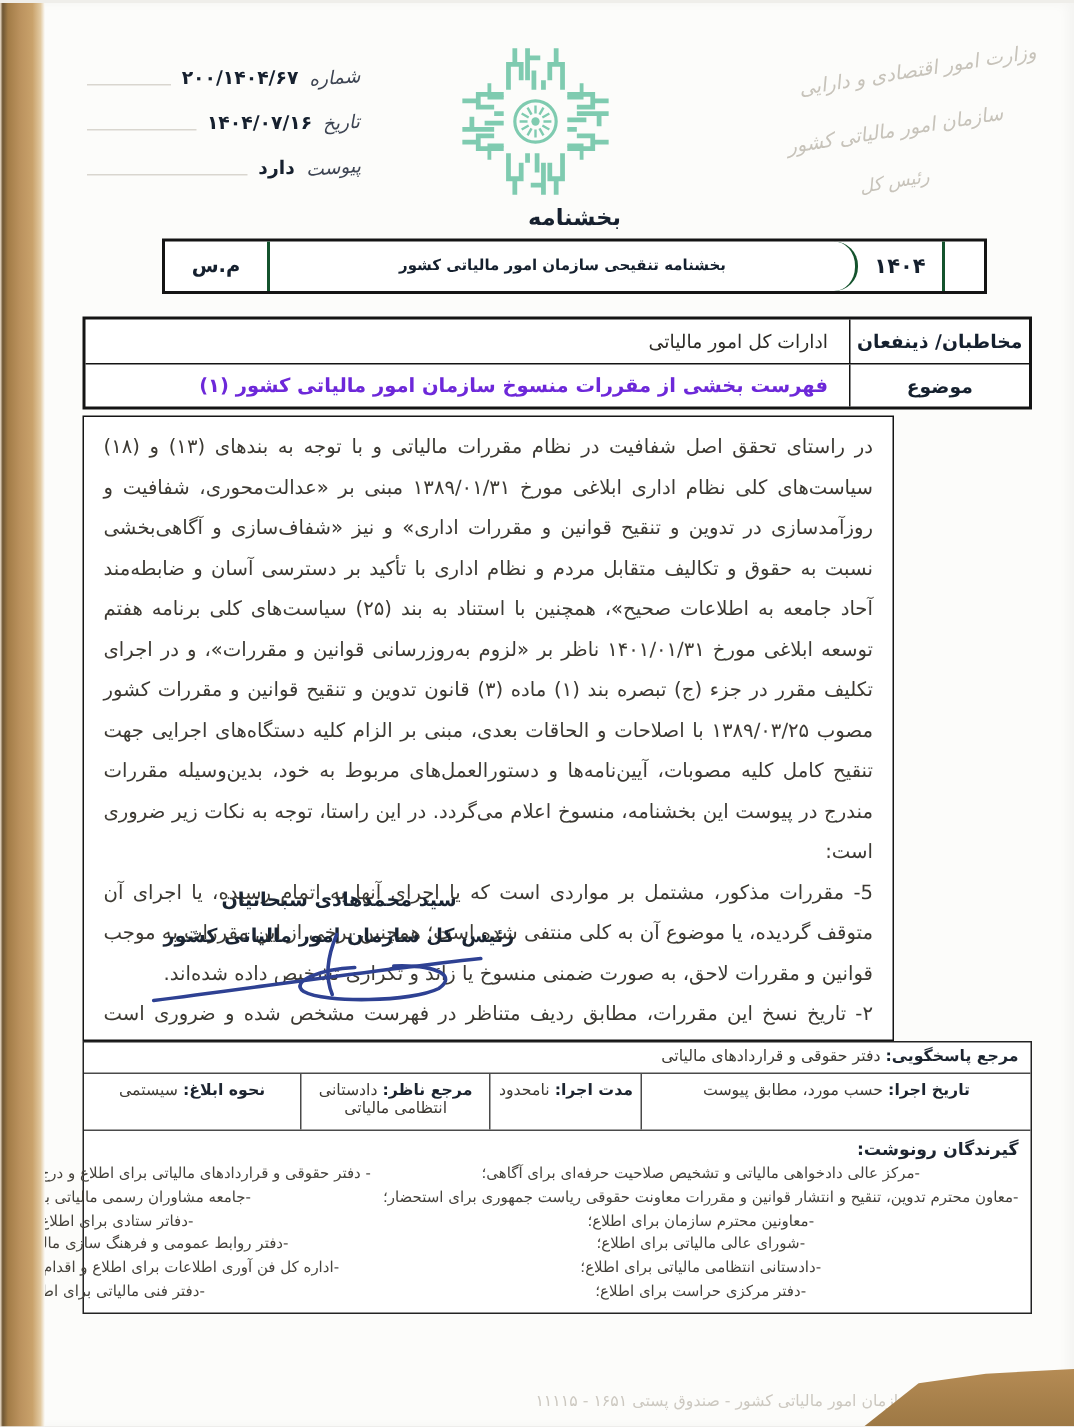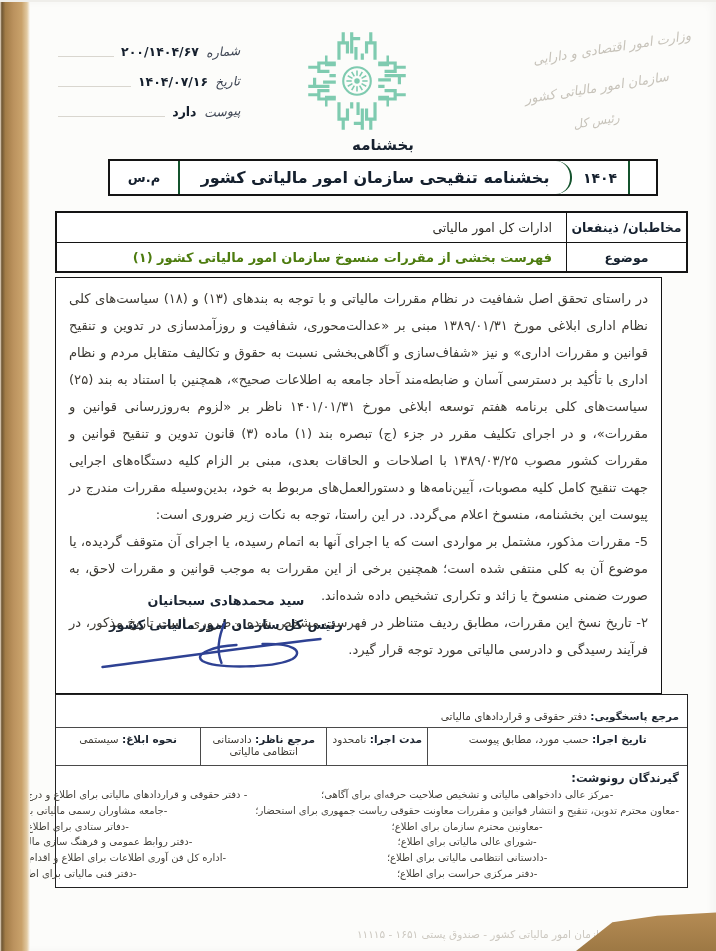--- a/index.html
+++ b/index.html
@@ -38,40 +38,40 @@
   
   .doc-type { position:absolute; top:134px; left:108px; width:550px; text-align:center;
               font-size:15px; font-weight:bold; color:#17212f; }
   
   .bar-table { position:absolute; top:157px; left:108px; width:550px; height:37px;
                display:flex; border:2px solid #141414; background:#fff; }
   .bar-cell { display:flex; align-items:center; justify-content:center; font-weight:bold; color:#15202e; }
   .bar-cell + .bar-cell { border-right:2px solid #14532d; }
   .bar-empty { width:26px; }
   .bar-year { width:58px; font-size:14px; }
-  .bar-title { flex:1; font-size:16px;border-radius:16px; }
+  .bar-title { flex:1; font-size:10px;border-radius:16px; }
   .bar-code { width:70px; font-size:13px; }
   
   .info-table { position:absolute; top:209px; left:55px; width:633px; border:2px solid #141414; background:#fff; }
   .info-row { display:flex; height:29px; align-items:center; }
   .info-row + .info-row { border-top:1.5px solid #141414; }
   .info-label { width:120px; text-align:center; font-weight:bold; font-size:12.5px; color:#15202e;
                 border-left:1.5px solid #141414; align-self:stretch; display:flex; align-items:center; justify-content:center; }
   .info-value { flex:1; padding:0 14px; font-size:12.5px; color:#2e2c27;margin-left:21px; }
-  .info-value.subject { font-weight:bold; font-size:13px; color:#4d7c0f; }
-  
-  .main-box { position:absolute; top:275px; left:55px; width:607px; height:417px;
+  .info-value.subject { font-weight:bold; font-size:13px; color:#6d28d9; }
+  
+  .main-box { position:absolute; top:275px; left:55px; width:541px; height:417px;
               border:1.5px solid #141414; background:#fff; padding:7px 13px 0; }
   .main-box p { font-size:13.1px; line-height:27px; text-align:justify; color:#3d3a33; }
   .sig-block { position:absolute; bottom:56px; left:50px; width:240px; text-align:center; z-index:1; }
   .sig-name, .sig-title { font-size:12.8px; font-weight:bold; color:#1b2533; line-height:24px; white-space:nowrap; }
   .sig-svg { position:absolute; bottom:16px; left:38px; width:235px; height:60px; z-index:2; }
   
   .resp-table { position:absolute; top:692px; left:55px; width:633px; border:1.5px solid #232323; background:#fff; }
-  .resp-row1 { height:21px; border-bottom:1px solid #4a4a4a; font-size:10.5px; padding:3px 8px 0; color:#3d3a33;margin-top:12px; }
+  .resp-row1 { height:21px; border-bottom:1px solid #4a4a4a; font-size:10.5px; padding:3px 8px 0; color:#3d3a33; }
   .resp-row1 .lbl, .r2cell .lbl, .cc-heading { font-weight:bold; color:#1d2530; }
   .resp-row2 { display:flex; height:38px; border-bottom:1px solid #4a4a4a; font-size:10.5px; color:#3d3a33; }
   .r2cell { padding-top:5px; text-align:center; }
   .r2cell + .r2cell { border-right:1px solid #4a4a4a; }
   .r2-date { width:41%; } .r2-duration { width:16%; } .r2-supervisor { width:20%; } .r2-notify { width:23%; }
   .cc-section { padding:3px 8px 5px; }
   .cc-heading { font-size:11.5px; line-height:18px; }
   .cc-grid { display:grid; grid-template-columns:1fr 1fr; column-gap:8px; }
   .cc-col { display:flex; flex-direction:column; }
   .cc-item { font-size:10px; line-height:15.8px; text-align:center; color:#46433c; white-space:nowrap; overflow:hidden; }

